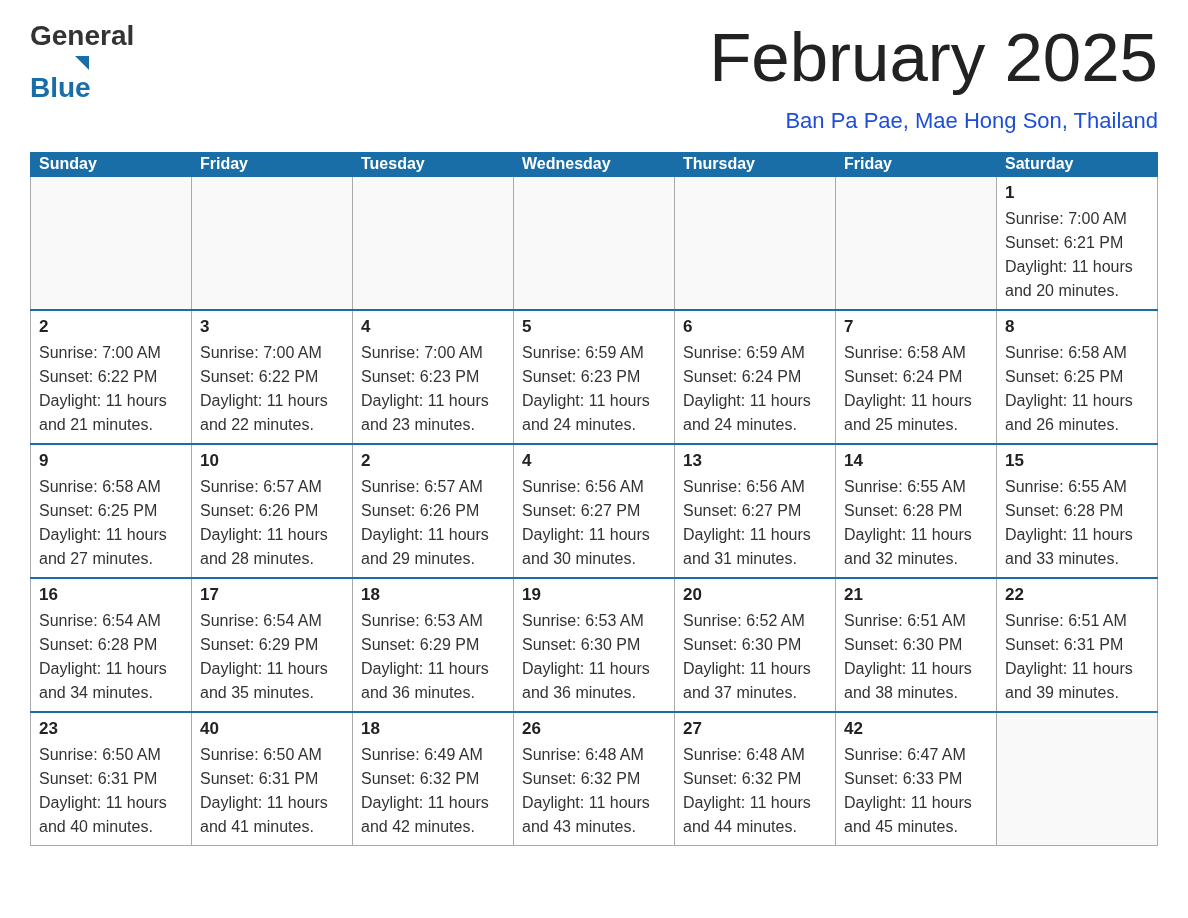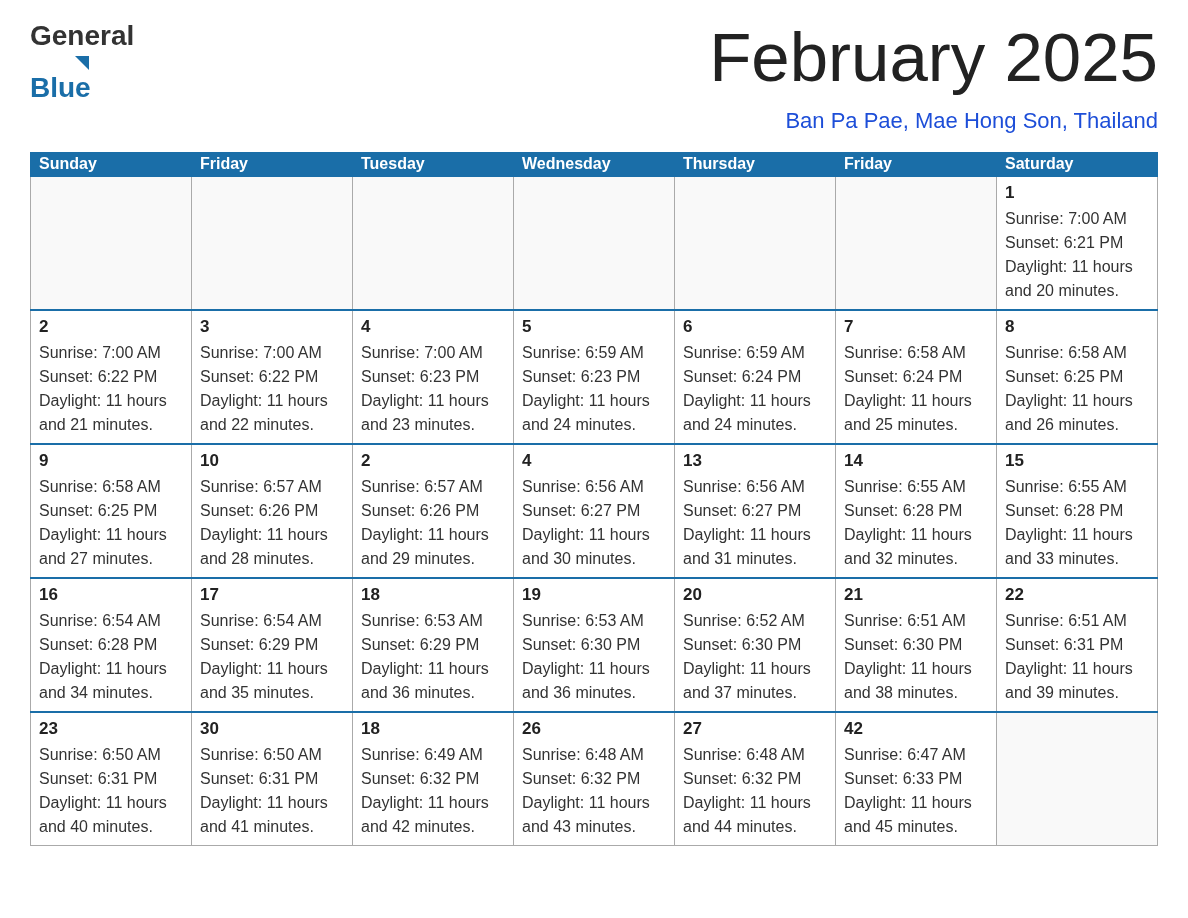--- a/index.html
+++ b/index.html
@@ -233,21 +233,21 @@
           <span class="day-number">22</span>
           <div class="day-info">Sunrise: 6:51 AM<br>Sunset: 6:31 PM<br>Daylight: 11 hours<br>and 39 minutes.</div>
         </td>
       </tr>
       <tr class="week-row">
         <td>
           <span class="day-number">23</span>
           <div class="day-info">Sunrise: 6:50 AM<br>Sunset: 6:31 PM<br>Daylight: 11 hours<br>and 40 minutes.</div>
         </td>
         <td>
-          <span class="day-number">30</span>
+          <span class="day-number">40</span>
           <div class="day-info">Sunrise: 6:50 AM<br>Sunset: 6:31 PM<br>Daylight: 11 hours<br>and 41 minutes.</div>
         </td>
         <td>
           <span class="day-number">18</span>
           <div class="day-info">Sunrise: 6:49 AM<br>Sunset: 6:32 PM<br>Daylight: 11 hours<br>and 42 minutes.</div>
         </td>
         <td>
           <span class="day-number">26</span>
           <div class="day-info">Sunrise: 6:48 AM<br>Sunset: 6:32 PM<br>Daylight: 11 hours<br>and 43 minutes.</div>
         </td>

